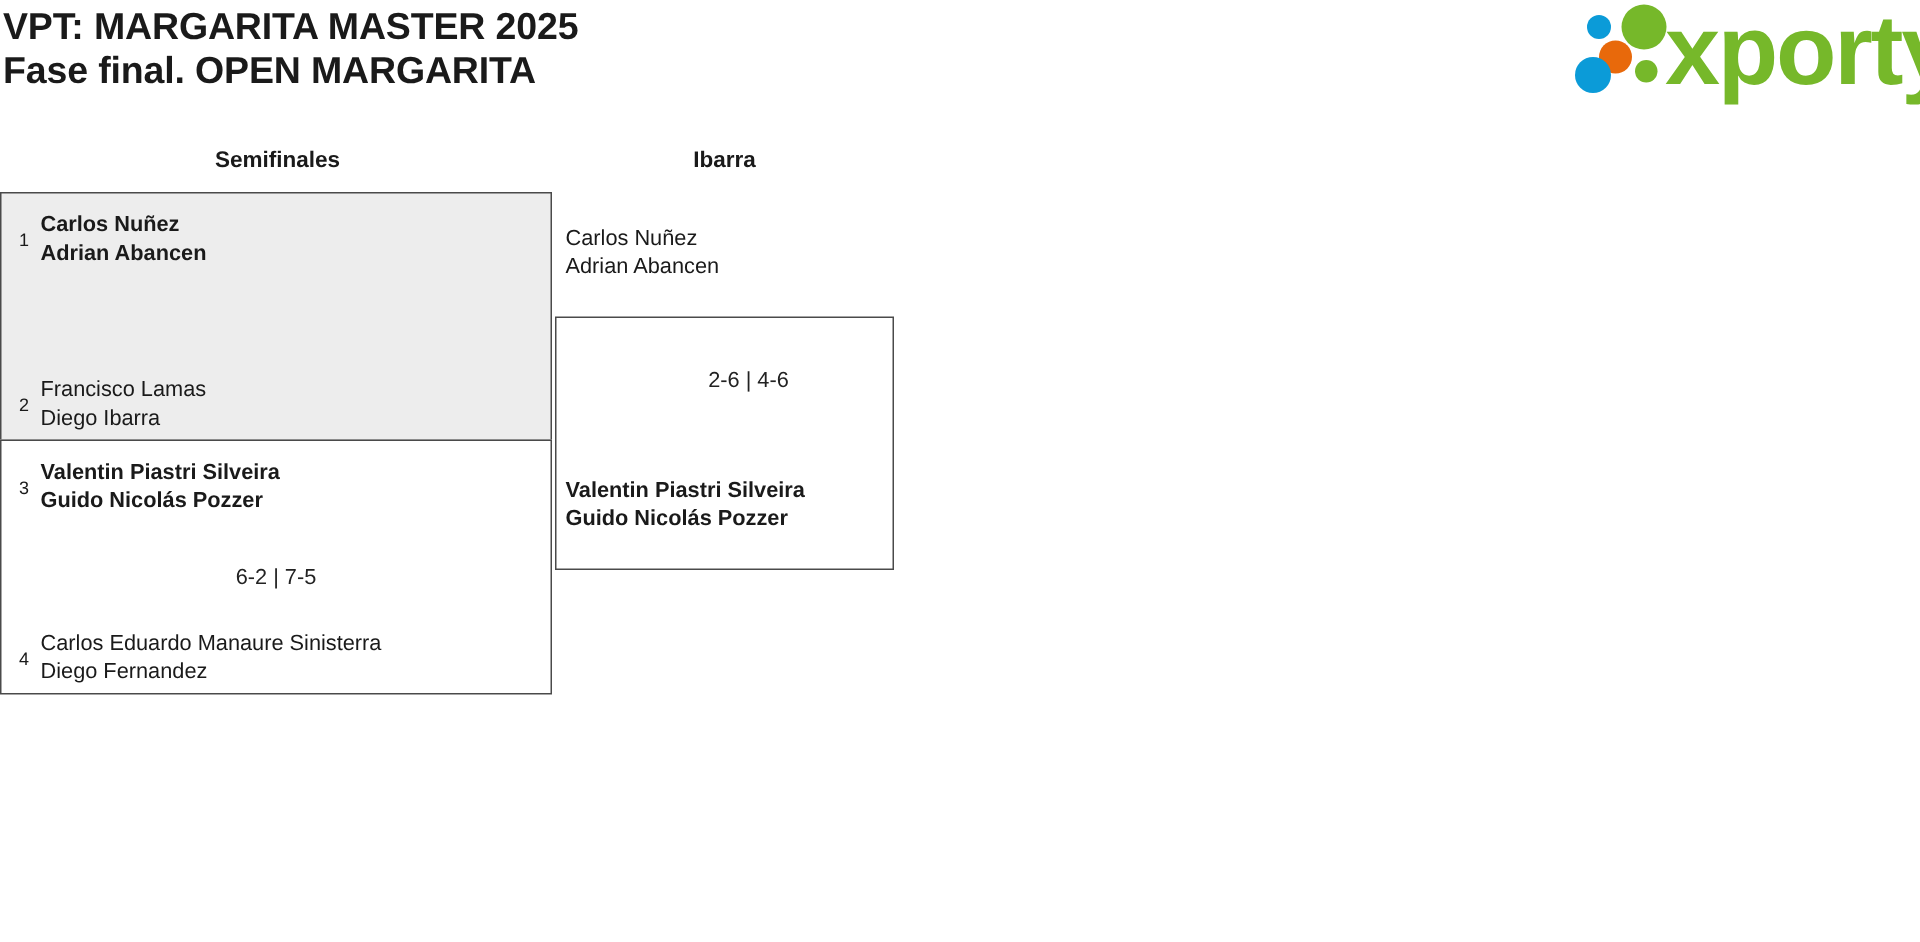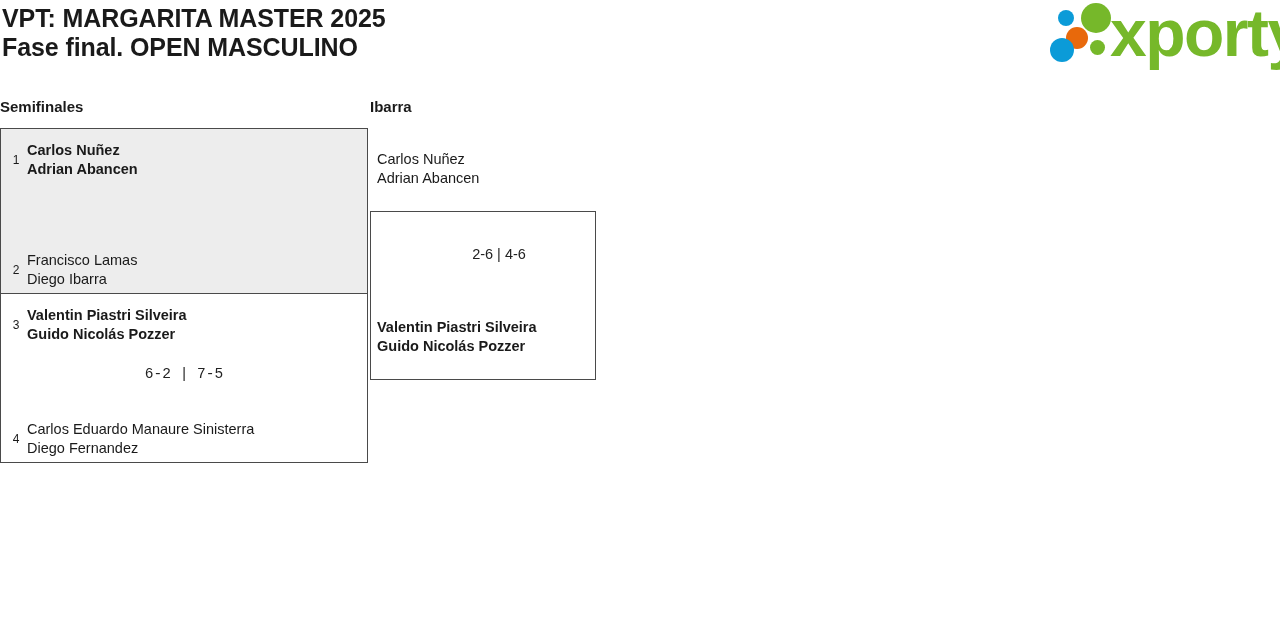--- a/index.html
+++ b/index.html
@@ -57,20 +57,21 @@
     color: #76b82a;
   }
   .dot { position: absolute; border-radius: 50%; }
 
   
   .round-header {
     position: absolute;
     font-size: 15px;
     font-weight: bold;
     color: #1a1a1a;
+    text-align: center;
     top: 98px;
   }
   #round-header-0 { left: 0px;   width: 370px; }
   #round-header-1 { left: 370px; width: 226px; }
 
   
   #bracket {
     position: absolute;
     left: 0; top: 0;
     width: 1280px; height: 628px;
@@ -179,21 +180,21 @@
     color: #222222;
   }
 </style>
 </head>
 <body>
 
 <div id="header">
 
   <div id="title-block">
     <div class="title-line">VPT: MARGARITA MASTER 2025</div>
-    <div class="title-line">Fase final. OPEN MASCULINO</div>
+    <div class="title-line">Fase final. OPEN MARGARITA</div>
   </div>
 
   <div id="logo">
     <div id="logo-mark">
       <span class="dot" style="left:10px; top:8px; width:16px; height:16px; background:#0b9bd8;"></span>
       <span class="dot" style="left:18px; top:25px; width:22px; height:22px; background:#e8690b;"></span>
       <span class="dot" style="left:2px; top:36px; width:24px; height:24px; background:#0b9bd8;"></span>
       <span class="dot" style="left:33px; top:1px; width:30px; height:30px; background:#76b82a;"></span>
       <span class="dot" style="left:42px; top:38px; width:15px; height:15px; background:#76b82a;"></span>
     </div>
@@ -232,21 +233,21 @@
   <div class="sf-match" id="sf-match-1">
 
     <div class="team winner" id="sf1t-team-top">
       <div class="seed">3</div>
       <div class="names">
         <div class="name-line">Valentin Piastri Silveira</div>
         <div class="name-line">Guido Nicolás Pozzer</div>
       </div>
     </div>
 
-    <div class="score" id="sf1t-score" style="top:71px;font-family:Liberation Mono, monospace;">6-2 | 7-5</div>
+    <div class="score" id="sf1t-score" style="top:82px;">6-2 | 7-5</div>
 
     <div class="team loser" id="sf1t-team-bottom" style="top:124px;">
       <div class="seed">4</div>
       <div class="names">
         <div class="name-line">Carlos Eduardo Manaure Sinisterra</div>
         <div class="name-line">Diego Fernandez</div>
       </div>
     </div>
 
   </div>

